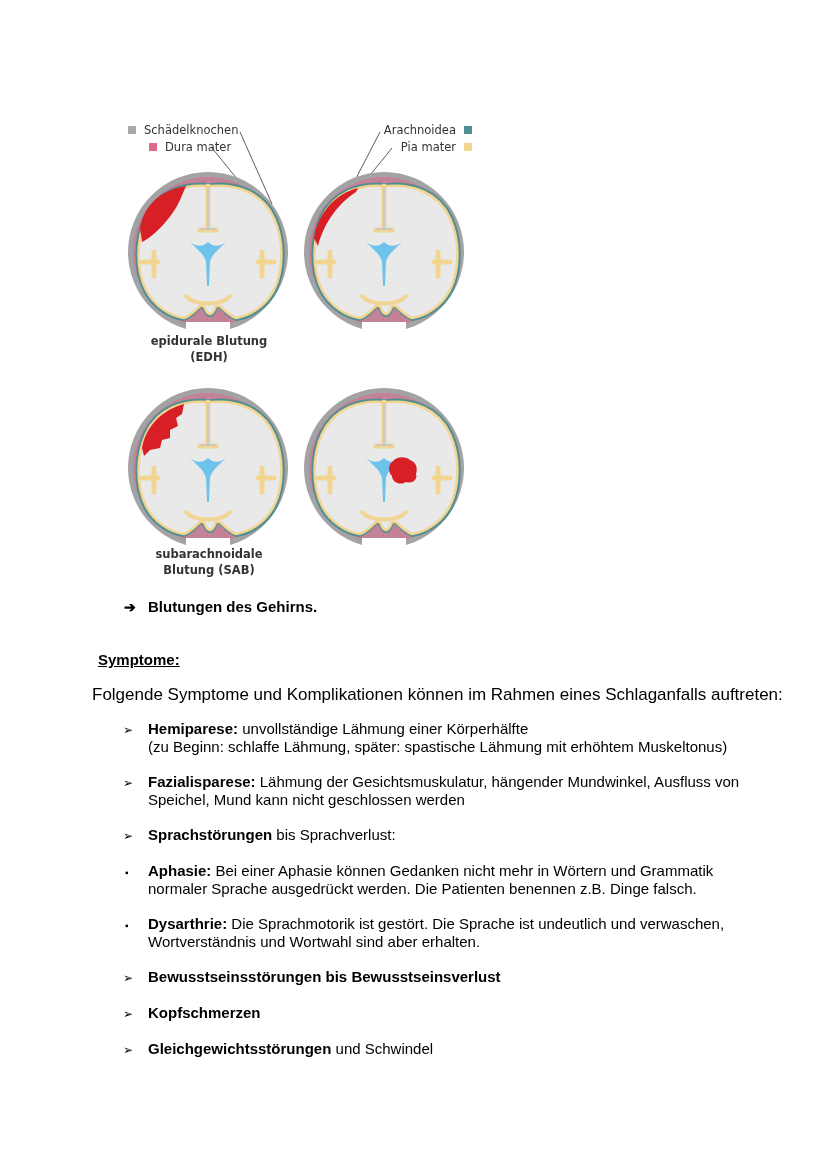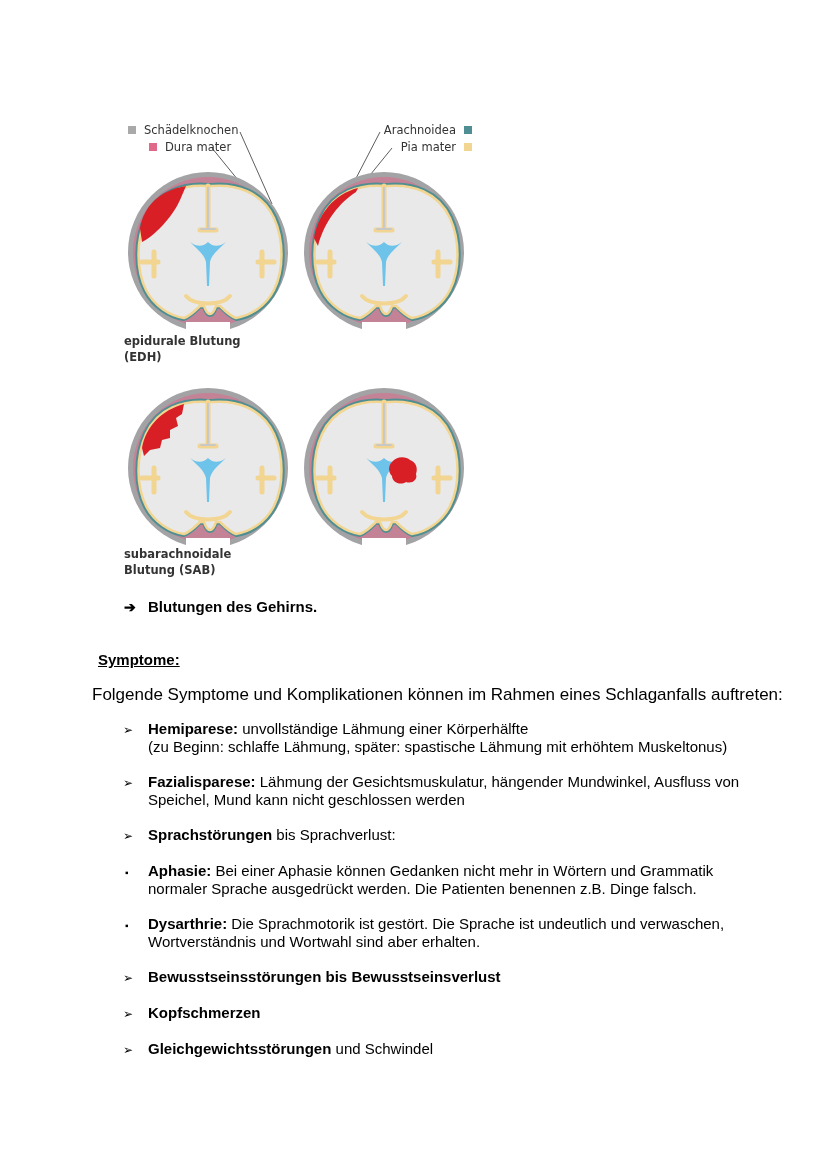--- a/index.html
+++ b/index.html
@@ -4,21 +4,21 @@
 <style>
   html, body { margin: 0; padding: 0; background: #ffffff; }
   body { width: 828px; height: 1171px; position: relative; overflow: hidden;
          font-family: "Liberation Sans", sans-serif; color: #000; }
   .figure { position: absolute; left: 120px; top: 118px; width: 360px; height: 470px; }
   .legend-item { position: absolute; font-family: "DejaVu Sans", sans-serif; font-size: 11.5px; color: #333; display: flex; align-items: center; white-space: nowrap; }
   .swatch { width: 8px; height: 8px; display: inline-block; }
   .legend-left .swatch { margin-right: 8px; }
   .legend-right .swatch { margin-left: 8px; }
   .brain { position: absolute; width: 168px; height: 170px; }
-  .caption { position: absolute; width: 170px; font-family: "DejaVu Sans", sans-serif;
+  .caption { position: absolute; width: 170px; text-align: center; font-family: "DejaVu Sans", sans-serif;
              font-weight: bold; font-size: 11.5px; color: #333; line-height: 16px; }
   .conclusion { position: absolute; left: 124px; top: 598px; font-size: 15px; font-weight: bold; display: flex; align-items: center; }
   .conclusion .arrow { width: 24px; font-size: 14px; }
   .heading { position: absolute; left: 98px; top: 651px; font-size: 15px; font-weight: bold; text-decoration: underline; }
   .intro { position: absolute; left: 92px; top: 685px; font-size: 17px; }
   .list { position: absolute; left: 123px; top: 720px; width: 620px; }
   .item { display: flex; font-size: 15px; line-height: 18px; margin-bottom: 17px; }
   .item .bullet { width: 25px; flex: none; font-size: 12px; padding-top: 1px; }
   .item .bullet.square { font-size: 10px; padding-top: 2px; padding-left: 2px; width: 23px; }
   .item .text { flex: 1; }

